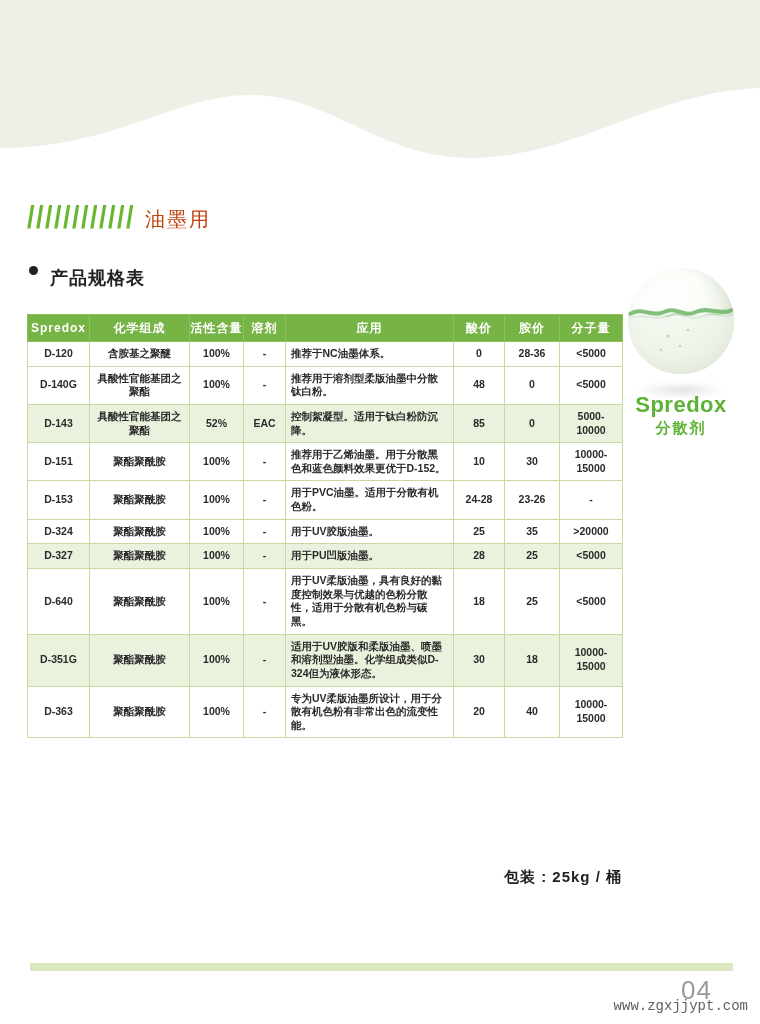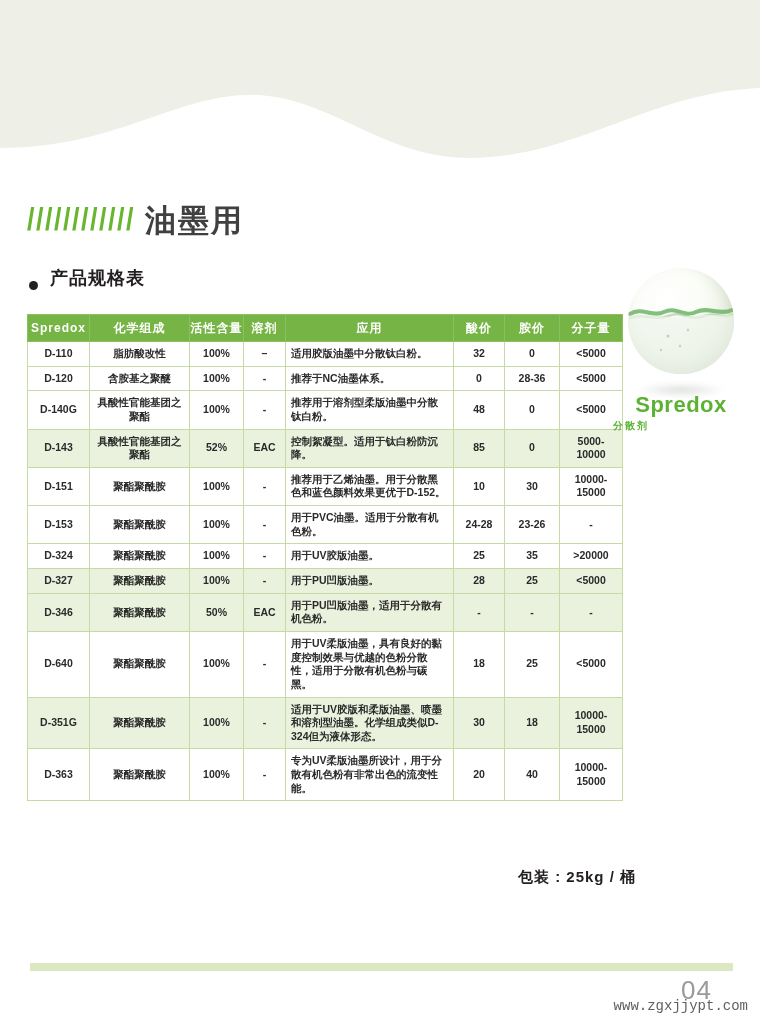--- a/index.html
+++ b/index.html
@@ -18,26 +18,26 @@
   .title-row {
     position:absolute; left:27px; top:205px;
     display:flex; align-items:center; gap:10px;
   }
   .slashes {
     color:#68b52f; font-weight:bold; font-size:27px;
     letter-spacing:1.5px; line-height:1;
     transform:scaleY(1.15);
   }
   .page-title {
-    color:#404040; font-weight:bold; font-size:31px; line-height:1;
+    color:#c2410c; font-weight:normal; font-size:20px; line-height:1;
     letter-spacing:2px;
   }
   .section-row {
     position:absolute; left:29px; top:266px;
-    display:flex; align-items:flex-end; gap:12px;
+    display:flex; align-items:flex-start; gap:12px;
   }
   .bullet-dot { width:9px; height:9px; border-radius:50%; background:#231f20; }
   .section-title { font-size:18px; font-weight:bold; color:#231f20; letter-spacing:1px; }
 
   
   table.spec {
     position:absolute; left:27px; top:314px; width:595px;
     border-collapse:collapse; table-layout:fixed;
     border:1.5px solid #85bb56;
   }
@@ -49,21 +49,21 @@
   table.spec td {
     font-size:10.5px; font-weight:bold; color:#2a2a2a;
     border:1px solid #c6dba4; padding:5px 5px;
     text-align:center; line-height:1.3; background:#ffffff;
   }
   table.spec tr.alt td { background:#eaf2de; }
   table.spec td.left { text-align:left; }
 
   
   .packaging {
-    position:absolute; left:41px; top:868px; width:595px;
+    position:absolute; left:27px; top:868px; width:595px;
     text-align:right; font-size:15px; font-weight:bold; color:#231f20;
     letter-spacing:1px;
   }
 
   
   .sphere {
     position:absolute; left:628px; top:268px; width:106px; height:106px;
     border-radius:50%;
     background:
       radial-gradient(circle at 35% 28%, #ffffff 0%, #fbfdf8 35%, #eef3e8 60%, #dde5d5 85%, #ccd6c4 100%);
@@ -77,21 +77,21 @@
     background:radial-gradient(ellipse at center, rgba(160,170,160,0.35) 0%, rgba(160,170,160,0) 70%);
     filter:blur(2px);
   }
   .brand {
     position:absolute; left:613px; top:392px; width:136px;
     text-align:center; color:#5cb234; font-weight:bold; font-size:22px;
     letter-spacing:0.5px;
   }
   .brand-sub {
     position:absolute; left:613px; top:419px; width:136px;
-    color:#5cb234; font-weight:bold; font-size:10px;
+    text-align:center; color:#5cb234; font-weight:bold; font-size:15px;
     letter-spacing:2px;
   }
 
   
   .footer-bar {
     position:absolute; left:30px; top:963px; width:703px; height:8px;
     background:#dce8bf;
   }
   .page-number {
     position:absolute; left:0; top:975px; width:712px; text-align:right;
@@ -143,30 +143,20 @@
           <th>活性含量</th>
           <th>溶剂</th>
           <th>应用</th>
           <th>酸价</th>
           <th>胺价</th>
           <th>分子量</th>
         </tr>
       </thead>
     <tbody>
         <tr>
-          <td>D-110</td>
-          <td>脂肪酸改性</td>
-          <td>100%</td>
-          <td>–</td>
-          <td class="left">适用胶版油墨中分散钛白粉。</td>
-          <td>32</td>
-          <td>0</td>
-          <td>&lt;5000</td>
-        </tr>
-        <tr>
           <td>D-120</td>
           <td>含胺基之聚醚</td>
           <td>100%</td>
           <td>-</td>
           <td class="left">推荐于NC油墨体系。</td>
           <td>0</td>
           <td>28-36</td>
           <td>&lt;5000</td>
         </tr>
         <tr>
@@ -221,30 +211,20 @@
         </tr>
         <tr class="alt">
           <td>D-327</td>
           <td>聚酯聚酰胺</td>
           <td>100%</td>
           <td>-</td>
           <td class="left">用于PU凹版油墨。</td>
           <td>28</td>
           <td>25</td>
           <td>&lt;5000</td>
-        </tr>
-        <tr class="alt">
-          <td>D-346</td>
-          <td>聚酯聚酰胺</td>
-          <td>50%</td>
-          <td>EAC</td>
-          <td class="left">用于PU凹版油墨，适用于分散有机色粉。</td>
-          <td>-</td>
-          <td>-</td>
-          <td>-</td>
         </tr>
         <tr>
           <td>D-640</td>
           <td>聚酯聚酰胺</td>
           <td>100%</td>
           <td>-</td>
           <td class="left">用于UV柔版油墨，具有良好的黏度控制效果与优越的色粉分散性，适用于分散有机色粉与碳黑。</td>
           <td>18</td>
           <td>25</td>
           <td>&lt;5000</td>

